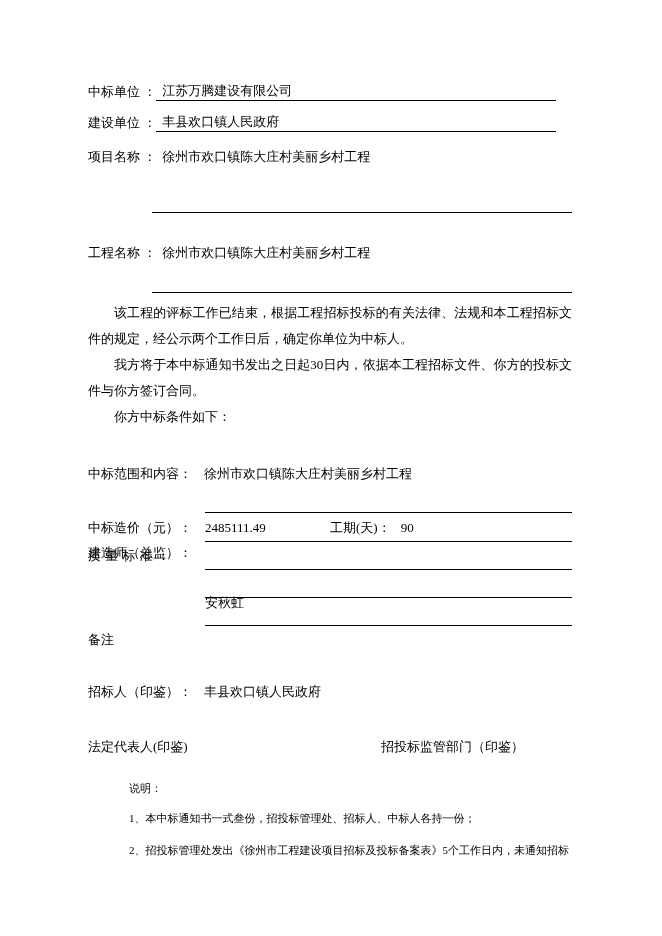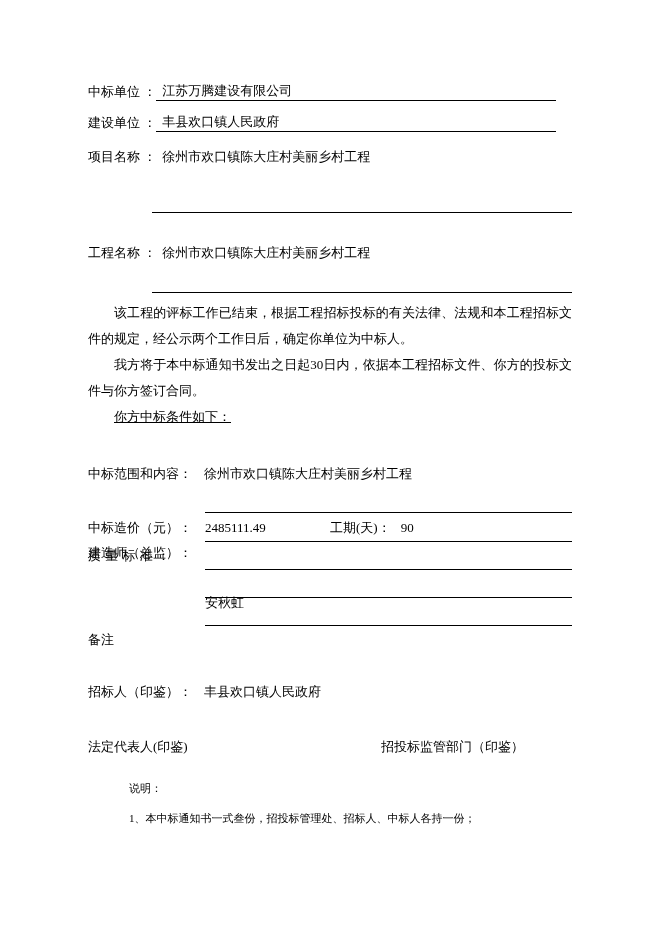--- a/index.html
+++ b/index.html
@@ -94,21 +94,21 @@
   <div class="row" style="left:88px; top:244px;">
     <span class="label">工程名称 ：</span>
     <span class="value" style="padding-left:6px;">徐州市欢口镇陈大庄村美丽乡村工程</span>
   </div>
   <div class="plain-line" style="left:152px; top:292px; width:420px;"></div>
 
   <div class="para indent" style="left:88px; top:300px; width:484px;">该工程的评标工作已结束，根据工程招标投标的有关法律、法规和本工程招标文件的规定，经公示两个工作日后，确定你单位为中标人。</div>
 
   <div class="para indent" style="left:88px; top:352px; width:484px;">我方将于本中标通知书发出之日起30日内，依据本工程招标文件、你方的投标文件与你方签订合同。</div>
 
-  <div class="para indent" style="left:88px; top:404px; width:484px;text-decoration:underline;">你方中标条件如下：</div>
+  <div class="para indent" style="left:88px; top:404px; width:484px;">你方中标条件如下：</div>
 
   <div class="row" style="left:88px; top:465px;">
     <span class="label">中标范围和内容：</span>
     <span class="value" style="padding-left:12px;">徐州市欢口镇陈大庄村美丽乡村工程</span>
   </div>
 
   <div class="plain-line" style="left:205px; top:512px; width:367px;"></div>
 
   <div class="row" style="left:88px; top:519px;">
     <span class="label">中标造价（元）：</span>
@@ -152,14 +152,15 @@
 
   <div class="row" style="left:88px; top:738px;">
     <span class="label">法定代表人(印鉴)</span>
   </div>
   <div class="row" style="left:381px; top:738px;">
     <span class="label">招投标监管部门（印鉴）</span>
   </div>
 
   <div class="note" style="left:113px; top:778px;">说明：</div>
   <div class="note" style="left:113px; top:808px; width:460px;">1、本中标通知书一式叁份，招投标管理处、招标人、中标人各持一份；</div>
+  <div class="note" style="left:113px; top:840px; width:460px;">2、招投标管理处发出《徐州市工程建设项目招标及投标备案表》5个工作日内，未通知招标</div>
 
 </div>
 
 </body></html>

